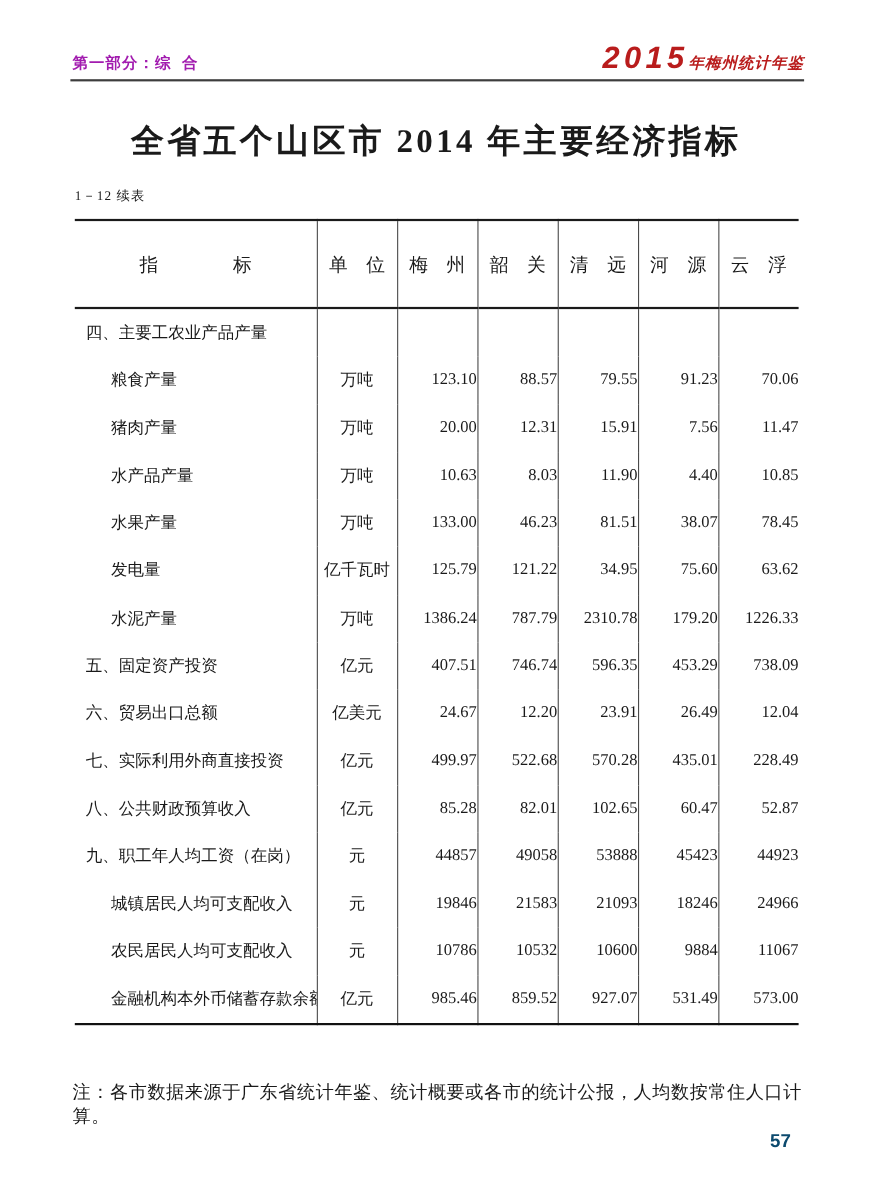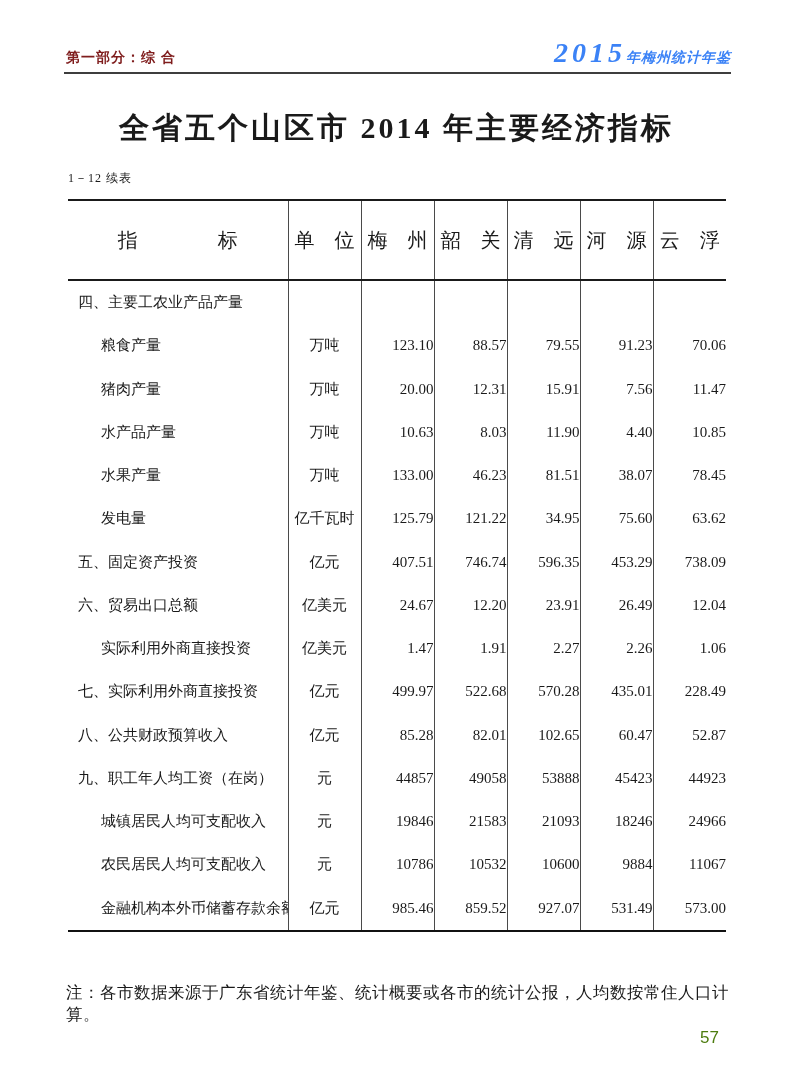--- a/index.html
+++ b/index.html
@@ -12,28 +12,28 @@
     overflow:hidden;
   }
 
   
   .page-header {
     position:absolute; left:64px; top:38px; width:667px; height:34px;
     border-bottom:2px solid #3d3d3d;
   }
   .header-left {
     position:absolute; left:2px; bottom:5px;
-    font-family:Liberation Sans, sans-serif;
+    font-family:Liberation Mono, monospace;
     font-weight:bold; font-size:14px; letter-spacing:1px;
-    color:#7f1d1d;
+    color:#a21caf;
   }
   .yearbook-logo {
     position:absolute; right:0; bottom:3px;
-    color:#3b82f6; font-style:italic; font-weight:bold;
-    font-family:Liberation Serif, serif;
+    color:#b91c1c; font-style:italic; font-weight:bold;
+    font-family:Liberation Sans, sans-serif;
     white-space:nowrap;
     text-align:right;
   }
   .logo-year { font-size:28px; letter-spacing:4px; }
   .logo-rest { font-size:14px; letter-spacing:1px; }
 
   
   .page-title {
     position:absolute; left:0; top:108px; width:100%;
     text-align:center;
@@ -55,41 +55,41 @@
   table.indicators th, table.indicators td {
     border-left:1px solid #4a4a4a;
     padding:0;
     font-weight:normal;
     overflow:hidden; white-space:nowrap;
   }
   table.indicators th:first-child, table.indicators td:first-child { border-left:none; }
   table.indicators thead th {
     height:78px;
     border-bottom:2px solid #1a1a1a;
-    font-size:20px; text-align:center; vertical-align:middle;
+    font-size:17px; text-align:center; vertical-align:middle;
   }
   table.indicators tbody td {
     height:43.25px;
     font-size:15px; vertical-align:middle;
   }
   td.cell-ind { text-align:left; }
   td.cell-ind.indent-0 { padding-left:10px; }
   td.cell-ind.indent-1 { padding-left:33px; }
   td.cell-unit { text-align:center;margin-left:12px; }
   td.cell-val { text-align:right; padding-right:9px; }
 
   
   .footnote {
     position:absolute; left:66px; top:982px; width:680px;
     font-size:16.5px; letter-spacing:0.5px;
   }
   .page-number {
     position:absolute; left:700px; top:1028px;
     font-family:"Liberation Sans", sans-serif;
-    font-size:17px; color:#4d7c0f;
+    font-size:17px; color:#0c4a6e;font-weight:bold;
   }
 </style>
 </head>
 <body>
 
 <div class="page-header">
   <span class="header-left">第一部分：综 合</span>
   <span class="yearbook-logo">
     <span class="logo-year">2015</span><span class="logo-rest">年梅州统计年鉴</span>
   </span>
@@ -168,47 +168,47 @@
       <tr>
         <td class="cell-ind indent-1">发电量</td>
         <td class="cell-unit">亿千瓦时</td>
         <td class="cell-val">125.79</td>
         <td class="cell-val">121.22</td>
         <td class="cell-val">34.95</td>
         <td class="cell-val">75.60</td>
         <td class="cell-val">63.62</td>
       </tr>
       <tr>
+        <td class="cell-ind indent-1">水泥产量</td>
+        <td class="cell-unit">万吨</td>
+        <td class="cell-val">1386.24</td>
+        <td class="cell-val">787.79</td>
+        <td class="cell-val">2310.78</td>
+        <td class="cell-val">179.20</td>
+        <td class="cell-val">1226.33</td>
+      </tr>
+      <tr>
         <td class="cell-ind indent-0">五、固定资产投资</td>
         <td class="cell-unit">亿元</td>
         <td class="cell-val">407.51</td>
         <td class="cell-val">746.74</td>
         <td class="cell-val">596.35</td>
         <td class="cell-val">453.29</td>
         <td class="cell-val">738.09</td>
       </tr>
       <tr>
         <td class="cell-ind indent-0">六、贸易出口总额</td>
         <td class="cell-unit">亿美元</td>
         <td class="cell-val">24.67</td>
         <td class="cell-val">12.20</td>
         <td class="cell-val">23.91</td>
         <td class="cell-val">26.49</td>
         <td class="cell-val">12.04</td>
       </tr>
       <tr>
-        <td class="cell-ind indent-1">实际利用外商直接投资</td>
-        <td class="cell-unit">亿美元</td>
-        <td class="cell-val">1.47</td>
-        <td class="cell-val">1.91</td>
-        <td class="cell-val">2.27</td>
-        <td class="cell-val">2.26</td>
-        <td class="cell-val">1.06</td>
-      </tr>
-      <tr>
         <td class="cell-ind indent-0">七、实际利用外商直接投资</td>
         <td class="cell-unit">亿元</td>
         <td class="cell-val">499.97</td>
         <td class="cell-val">522.68</td>
         <td class="cell-val">570.28</td>
         <td class="cell-val">435.01</td>
         <td class="cell-val">228.49</td>
       </tr>
       <tr>
         <td class="cell-ind indent-0">八、公共财政预算收入</td>

